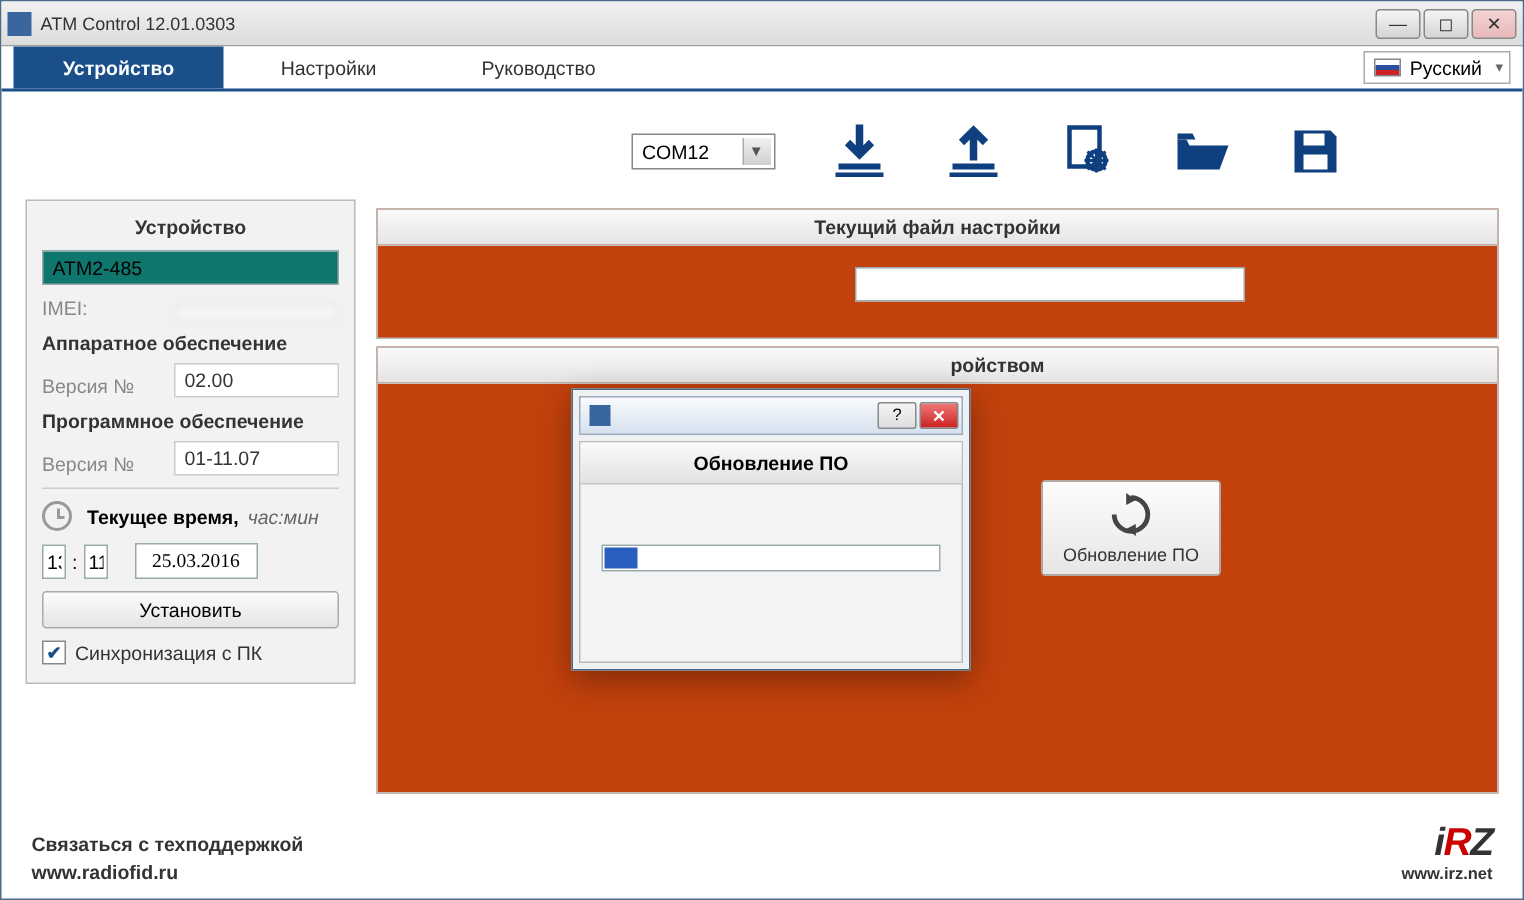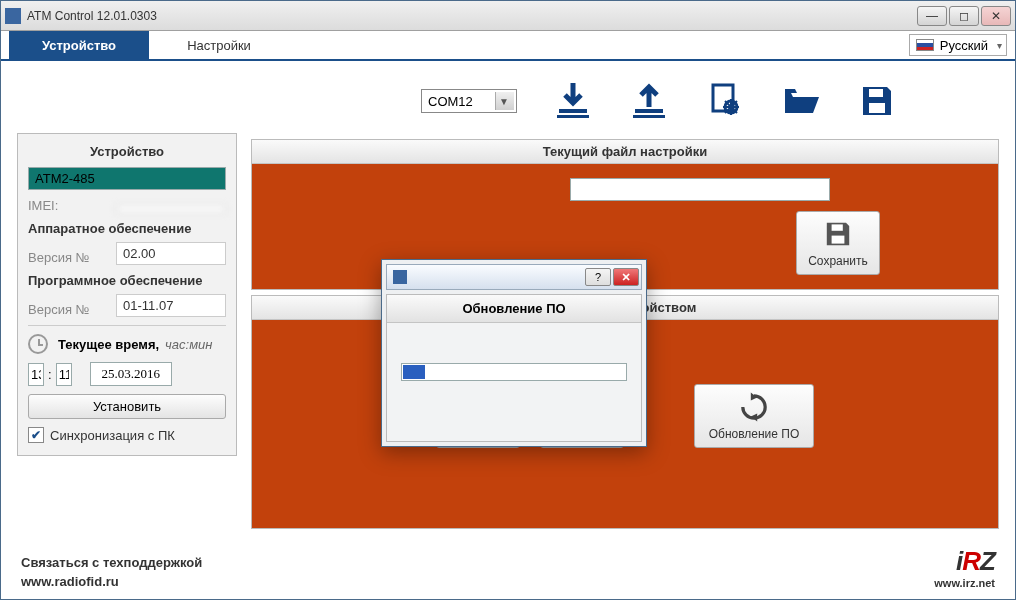--- a/index.html
+++ b/index.html
@@ -80,20 +80,21 @@
     <div class="win-btns">
       <div class="win-btn">—</div>
       <div class="win-btn">◻</div>
       <div class="win-btn close">✕</div>
     </div>
   </div>
 
   <div class="tabs-row">
     <div class="tab active">Устройство</div>
     <div class="tab">Настройки</div>
+    <div class="tab">Руководство</div>
     <div class="lang-sel">
       <span class="flag"></span>
       <span>Русский</span>
     </div>
   </div>
 
   <div class="content">
 
     <div class="left-col">
       <div style="height:64px"></div>
@@ -166,31 +167,20 @@
             <rect x="12" y="22" width="16" height="10" fill="#fff"></rect>
           </svg>
       </div>
 
       <div class="panel">
         <div class="panel-h">Текущий файл настройки</div>
         <div class="panel-body">
           <div class="field-row">
             <input class="text-input" style="width: 260px; margin-left: 300px;" value="">
           </div>
-          <div style="display:flex;justify-content:flex-end;gap:20px;padding-right:100px">
-            <div class="icon-btn" style="visibility:hidden"></div>
-            <div class="icon-btn">
-              <svg viewBox="0 0 40 40">
-                  <path d="M6 6 L30 6 L34 10 L34 34 L6 34 Z" fill="#555"></path>
-                  <rect x="12" y="8" width="14" height="8" fill="#fff"></rect>
-                  <rect x="12" y="22" width="16" height="10" fill="#fff"></rect>
-                </svg>
-              <span>Сохранить</span>
-            </div>
-          </div>
         </div>
       </div>
 
       <div class="panel" style="flex:1">
         <div class="panel-h" style="text-align:center">
           <span style="visibility:hidden">Работа с уст</span><span>ройством</span>
         </div>
         <div class="buttons-row" style="margin-top:50px">
           <div class="icon-btn">
             <svg viewBox="0 0 40 40">

